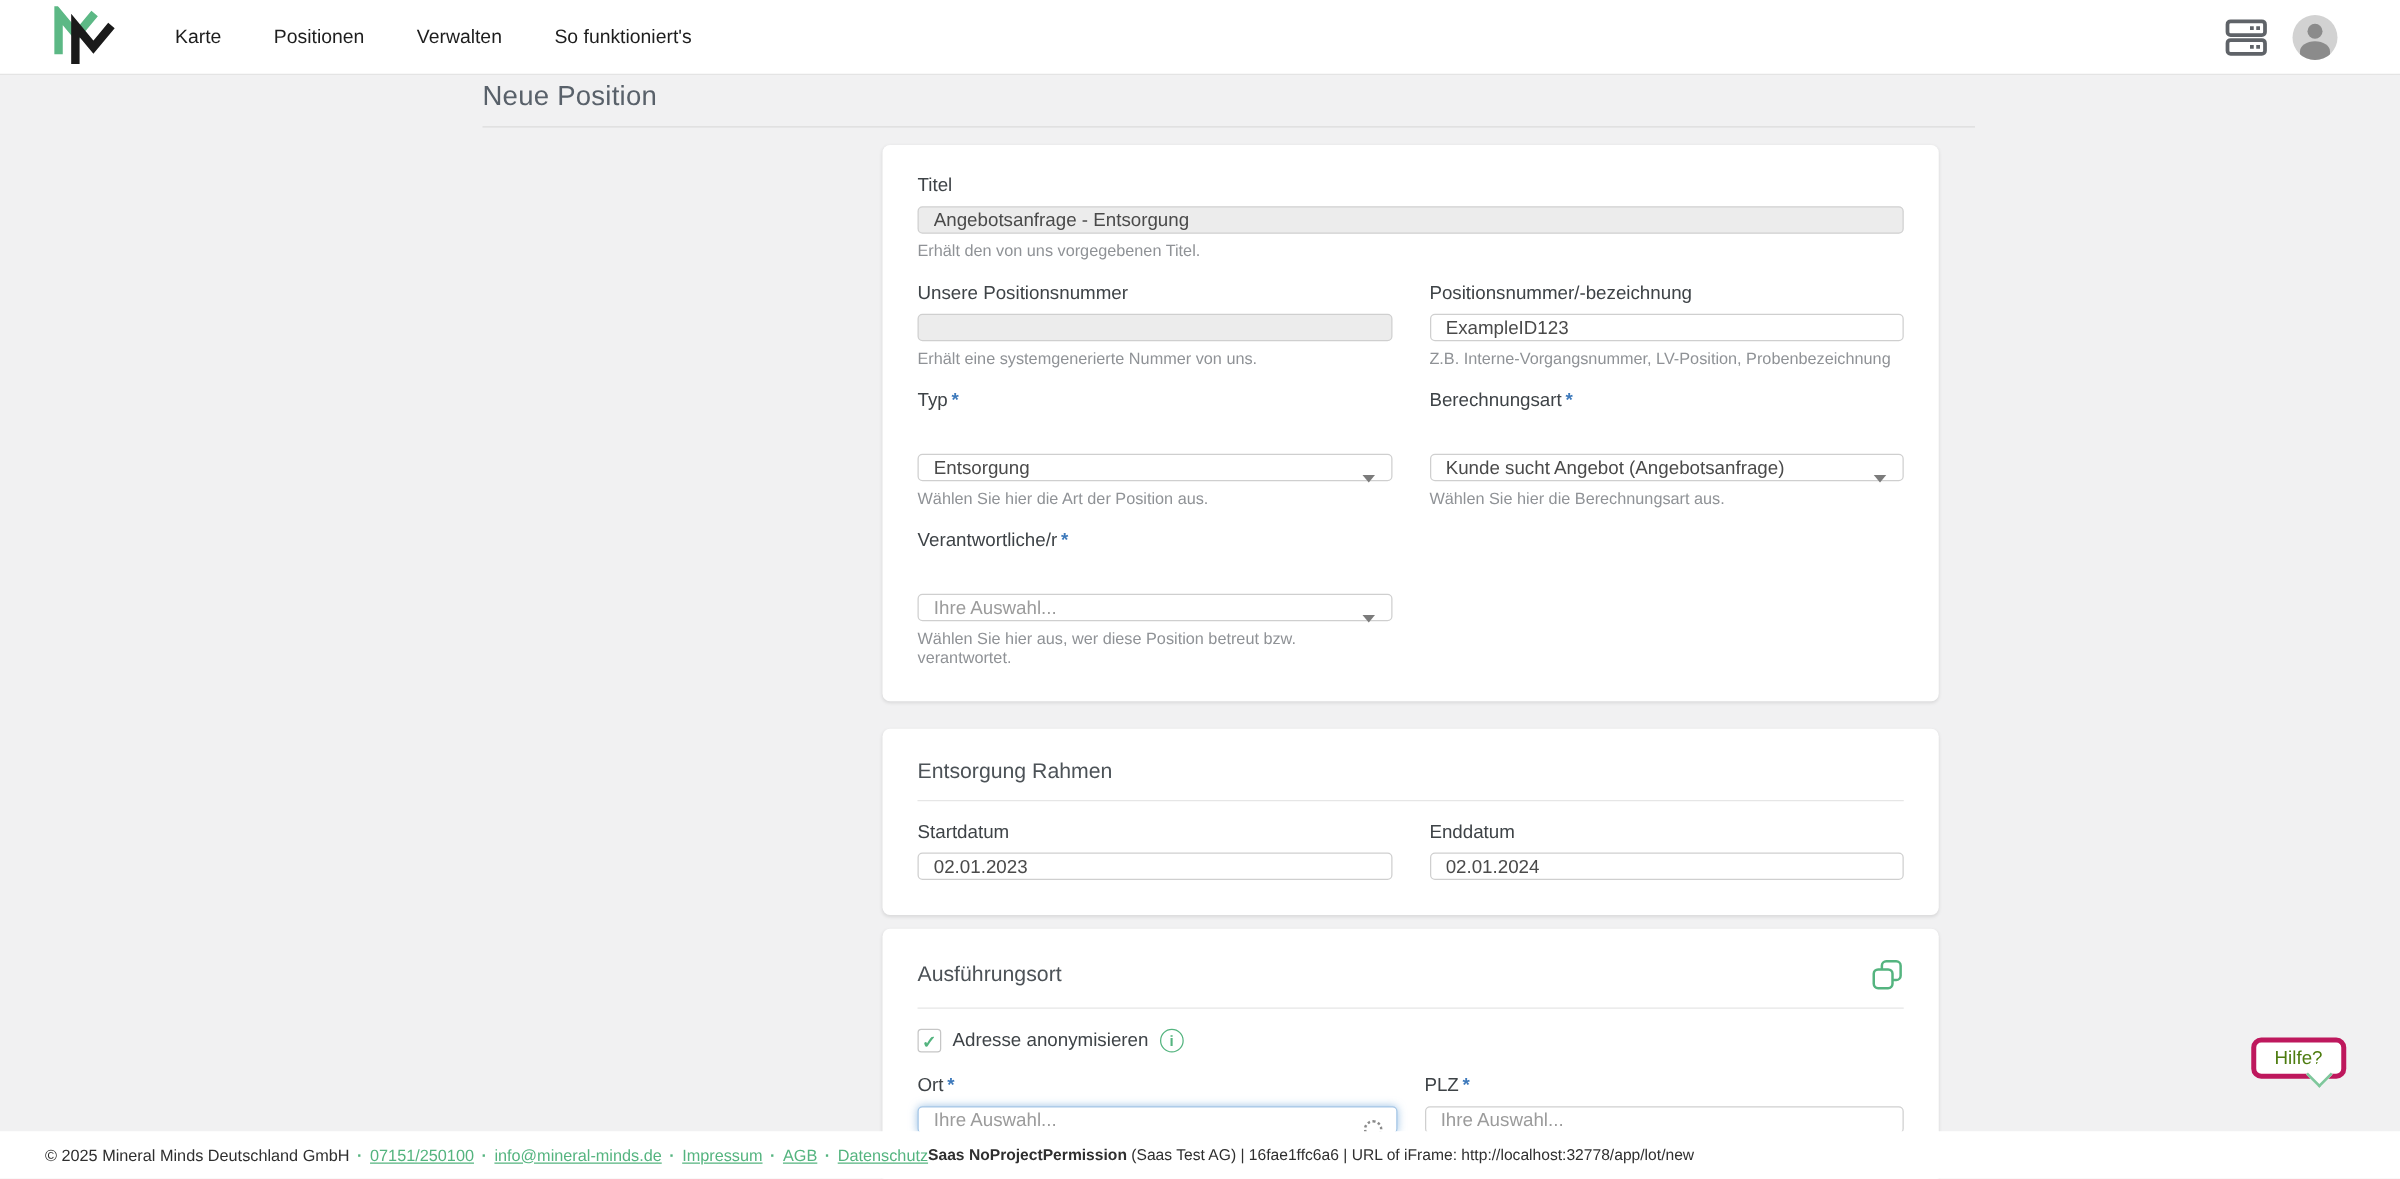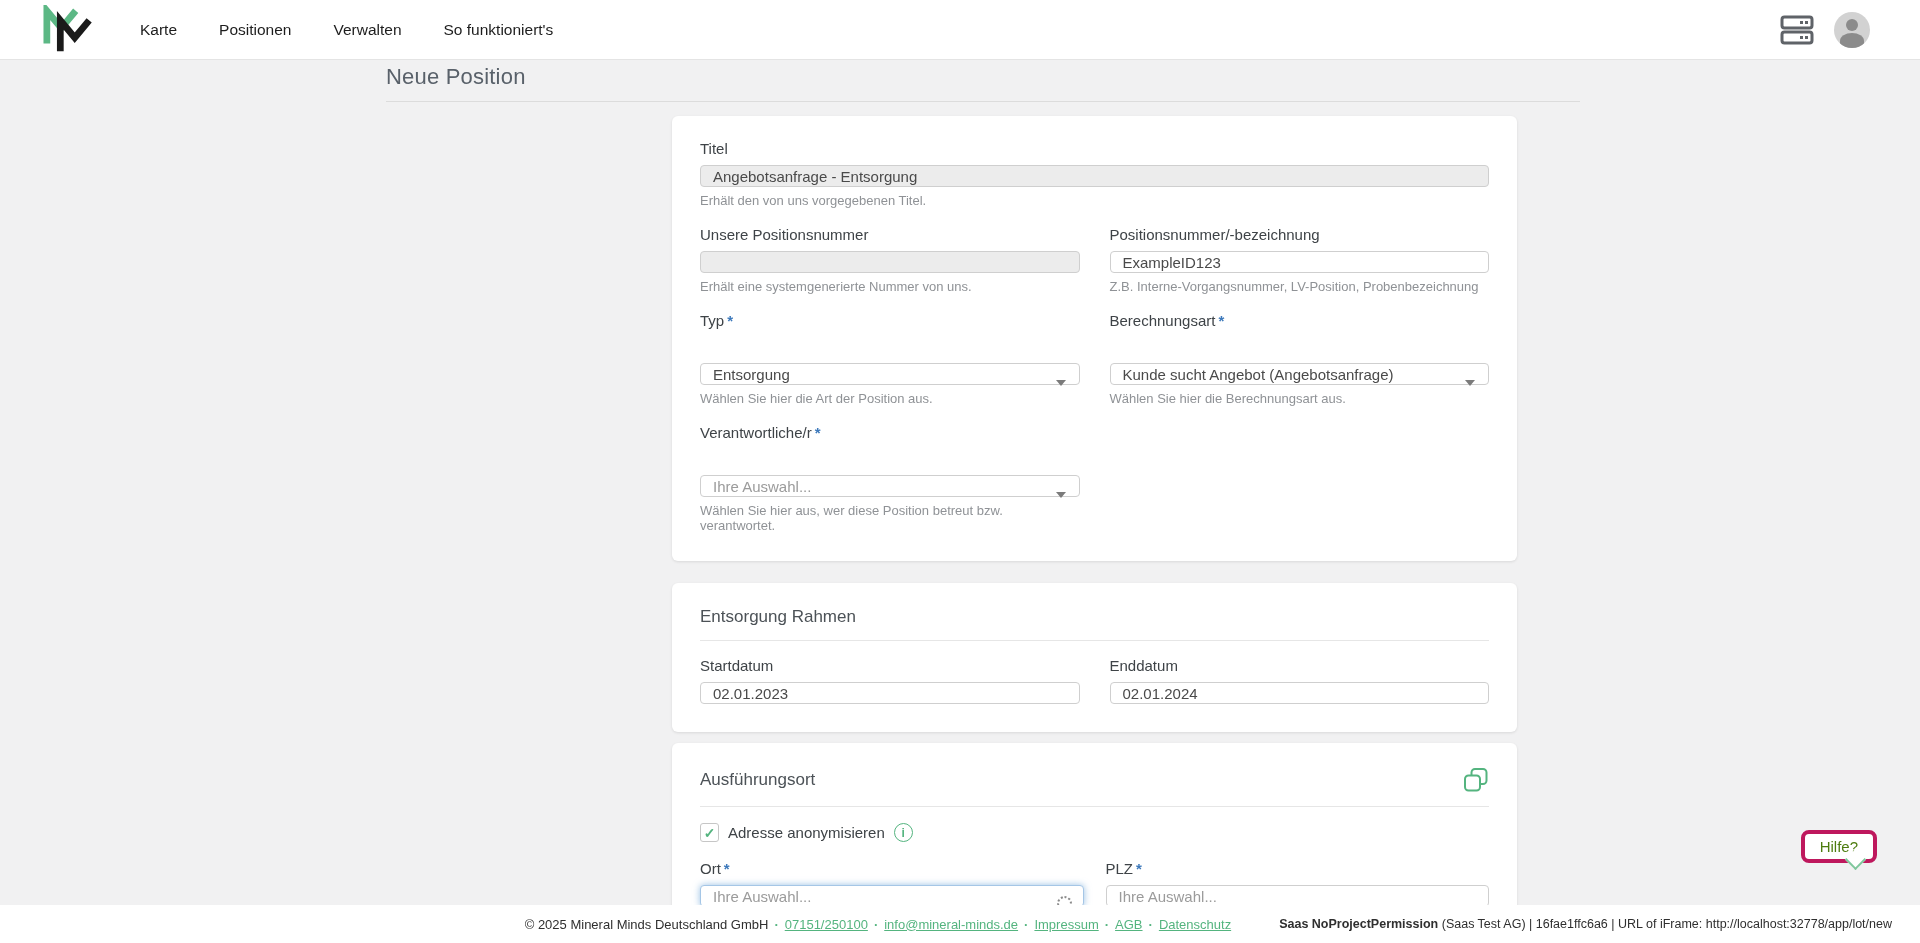--- a/index.html
+++ b/index.html
@@ -29,21 +29,21 @@
 
   
   .page-title-wrap {
     position:absolute; left:386px; top:64px; width:1194px;
     border-bottom:1px solid #dcdcdc; padding-bottom:11px;
   }
   .page-title { font-size:22px; font-weight:500; color:#59616a; letter-spacing:0.2px; }
 
   
   .card {
-    position:absolute; left:672px; width:845px; background:#fff;
+    position:absolute; left:706px; width:845px; background:#fff;
     border-radius:6px; box-shadow:0 1px 3px rgba(0,0,0,0.10);
     padding:24px 28px 28px 28px;
   }
   .card-1 { top:116px; }
   .card-2 { top:583px; }
   .card-3 { top:743px; height:340px; }
 
   .card-header {
     display:flex; align-items:center; justify-content:space-between;
     font-size:17px; color:#4c5257; font-weight:400;
@@ -107,27 +107,27 @@
   }
   .help-btn::after {
     content:""; position:absolute; right:10px; bottom:-8px; width:13px; height:13px;
     background:#fff; border-right:2px solid #7fc79c; border-bottom:2px solid #7fc79c;
     transform:rotate(45deg);
   }
 
   
   .footer {
     position:absolute; left:0; right:0; bottom:0; height:38px; background:#fff;
-    display:flex; align-items:center; justify-content:flex-end;
+    display:flex; align-items:center; justify-content:flex-start;
     padding:0 28px 0 36px; z-index:25; font-size:13px; color:#2f2f2f;
   }
   .footer-left { display:flex; align-items:center; gap:6px; white-space:nowrap; }
   .footer-sep { color:#54b47f; font-weight:700; }
   .footer-link { color:#54b47f; text-decoration:underline; cursor:pointer; }
-  .footer-right { font-size:12.5px; color:#2f2f2f; white-space:nowrap;margin-left:48px; }
+  .footer-right { font-size:12.5px; color:#2f2f2f; white-space:nowrap; }
   .footer-right b { font-weight:700; }
 </style>
 </head>
 <body>
 
 <header class="topbar">
   <svg class="logo" viewBox="0 0 56 52">
     <path d="M6 40 L6 6 L21 24 L36 6" fill="none" stroke="#5cb885" stroke-width="7"></path>
     <path d="M20 48 L20 16 L35 34 L50 16" fill="none" stroke="#1a1a1a" stroke-width="7"></path>
   </svg>

